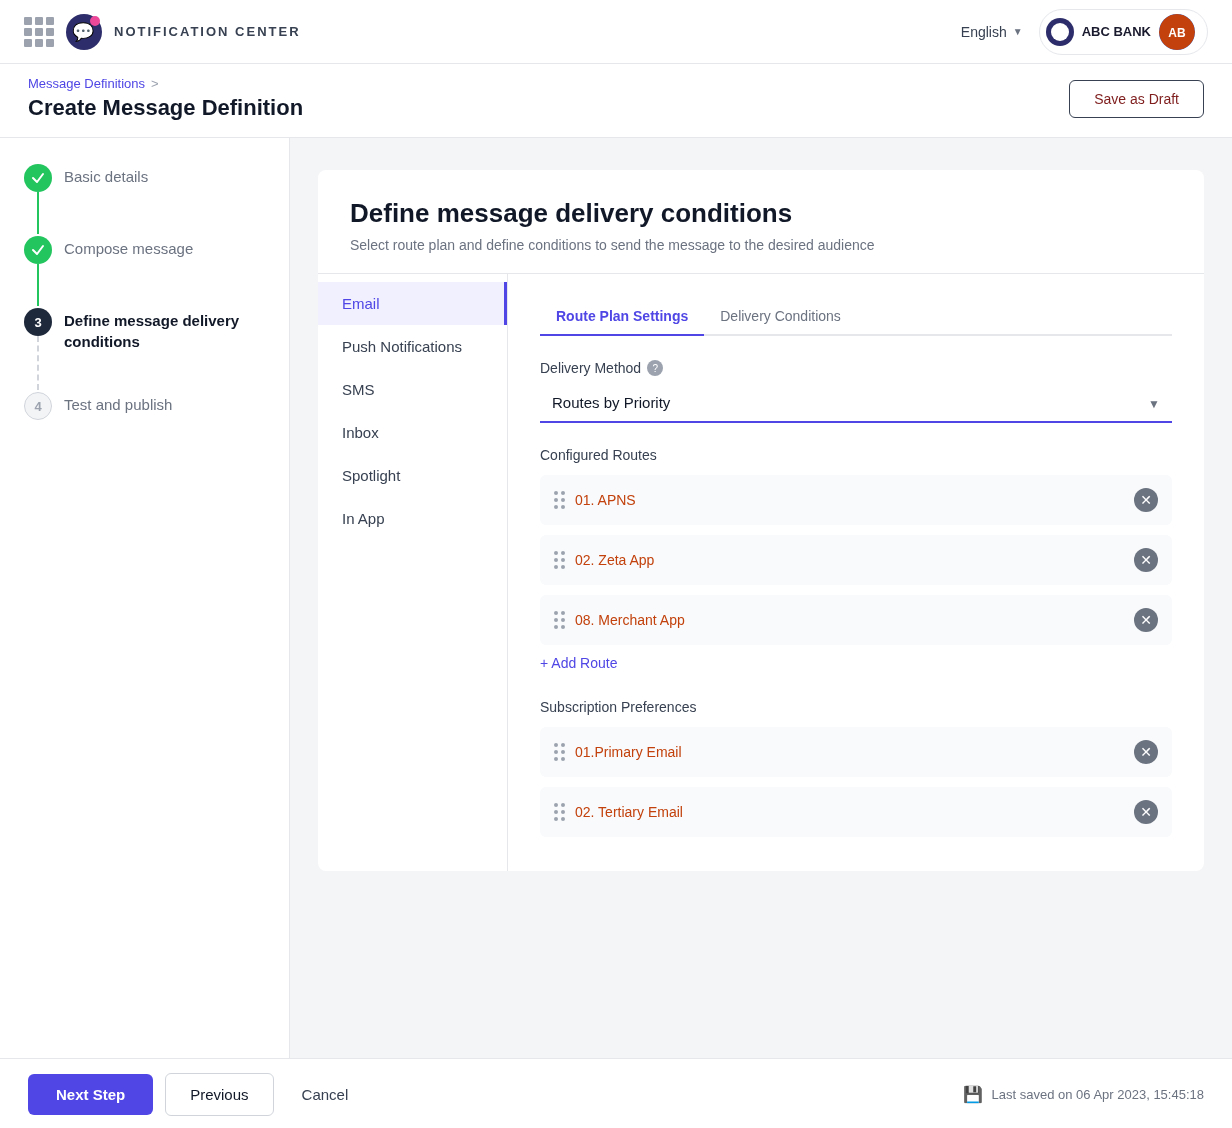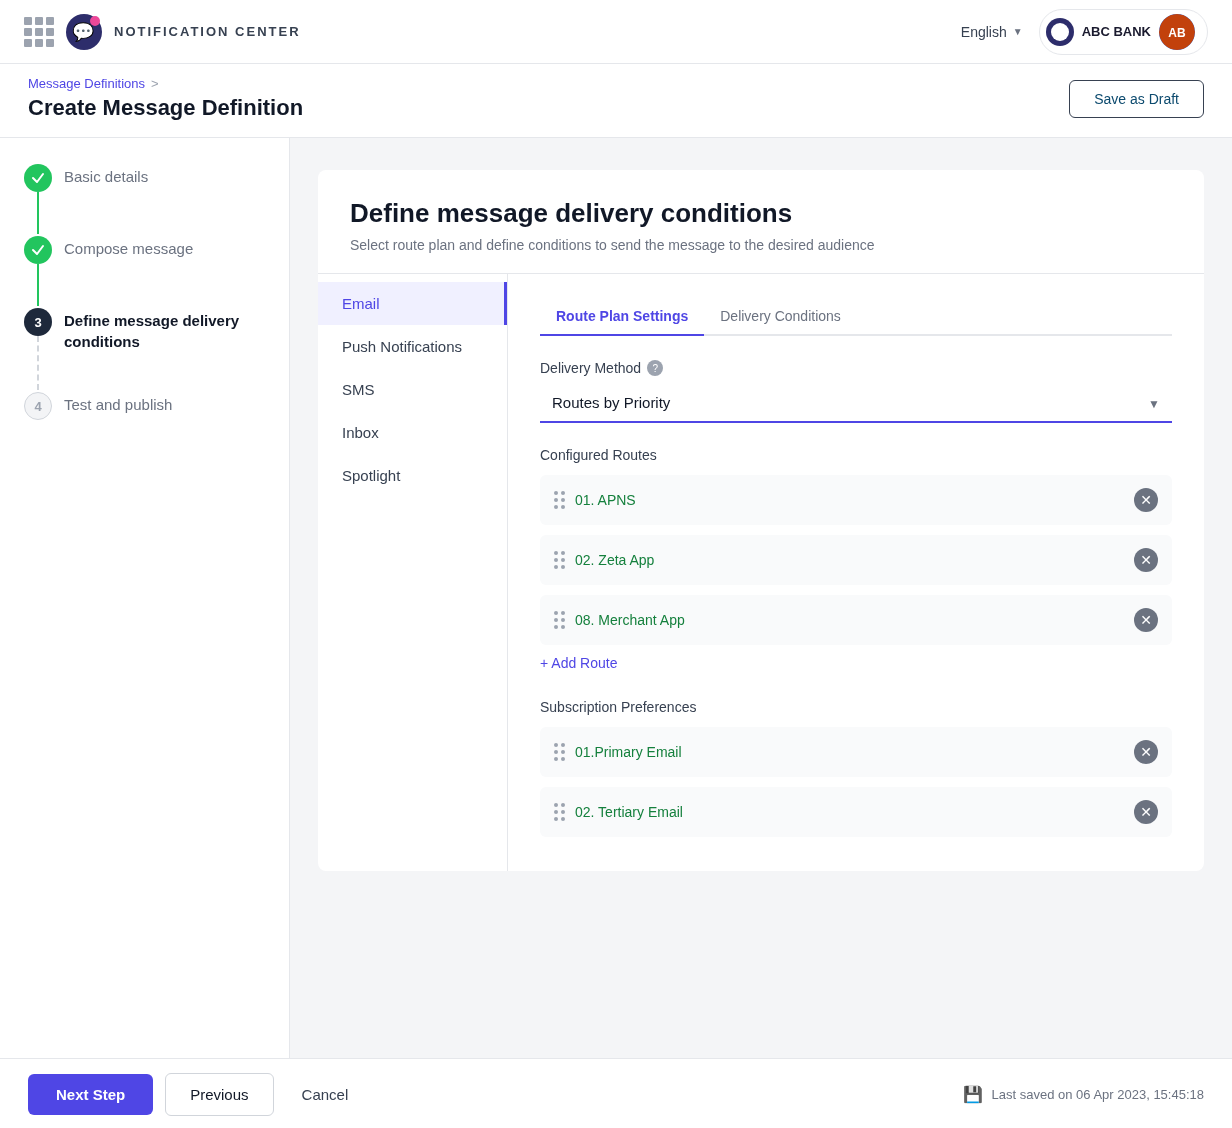--- a/index.html
+++ b/index.html
@@ -33,21 +33,21 @@
     .org-name { font-size: 13px; font-weight: 600; }
     .avatar { width: 36px; height: 36px; border-radius: 50%; background: #3b82f6; overflow: hidden; display: flex; align-items: center; justify-content: center; color: #fff; font-weight: 600; font-size: 14px; }
 
     
     .page-header-area { background: #fff; border-bottom: 1px solid #e5e7eb; padding: 12px 28px 16px; display: flex; align-items: center; justify-content: space-between; }
     .breadcrumb-area {}
     .breadcrumb { font-size: 13px; color: #4f46e5; display: flex; align-items: center; gap: 6px; margin-bottom: 4px; }
     .breadcrumb-sep { color: #9ca3af; }
     .page-title { font-size: 22px; font-weight: 700; color: #111827; }
     .save-draft-btn {
-      border: 1.5px solid #374151; background: #fff; color: #0c4a6e;
+      border: 1.5px solid #374151; background: #fff; color: #7f1d1d;
       padding: 10px 24px; border-radius: 6px; font-size: 14px; font-weight: 500; cursor: pointer;
     }
 
     
     .main-layout { display: flex; min-height: calc(1128px - 64px - 76px - 68px); }
 
     
     .sidebar { width: 290px; background: #fff; border-right: 1px solid #e5e7eb; padding: 24px 24px; flex-shrink: 0; }
     .step-list { display: flex; flex-direction: column; }
     .step-item { display: flex; align-items: flex-start; gap: 12px; position: relative; }
@@ -100,21 +100,21 @@
     
     .section-label { font-size: 14px; font-weight: 500; color: #374151; margin-bottom: 12px; }
 
     
     .route-item {
       display: flex; align-items: center; gap: 10px;
       background: #f9fafb; border-radius: 6px; padding: 13px 14px; margin-bottom: 10px;
     }
     .drag-dots { display: grid; grid-template-columns: repeat(2,4px); gap: 3px; }
     .drag-dot { width: 4px; height: 4px; background: #9ca3af; border-radius: 50%; }
-    .route-name { flex: 1; font-size: 14px; color: #15803d; }
+    .route-name { flex: 1; font-size: 14px; color: #c2410c; }
     .remove-btn {
       width: 24px; height: 24px; border-radius: 50%; background: #6b7280;
       display: flex; align-items: center; justify-content: center; cursor: pointer; flex-shrink: 0;
     }
     .remove-btn span { color: #fff; font-size: 14px; line-height: 1; }
 
     
     .add-link { display: flex; align-items: center; gap: 6px; color: #4f46e5; font-size: 14px; font-weight: 500; cursor: pointer; margin-bottom: 28px; margin-top: 10px; }
 
     
@@ -236,20 +236,21 @@
       </div>
 
       <div class="two-col">
 
         <div class="left-nav">
           <div class="left-nav-item left-nav-item-active">Email</div>
           <div class="left-nav-item">Push Notifications</div>
           <div class="left-nav-item">SMS</div>
           <div class="left-nav-item">Inbox</div>
           <div class="left-nav-item">Spotlight</div>
+          <div class="left-nav-item">In App</div>
         </div>
 
         <div class="right-panel">
 
           <div class="tab-bar">
             <div class="tab tab-active">Route Plan Settings</div>
             <div class="tab">Delivery Conditions</div>
           </div>
 
           <div class="field-label">

